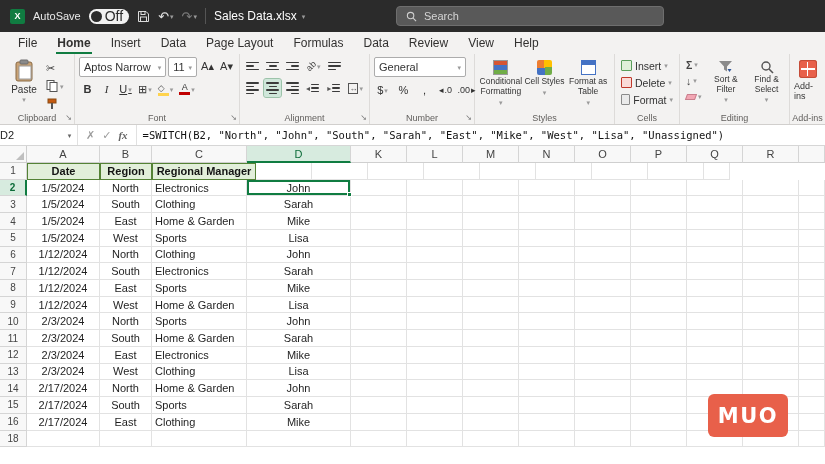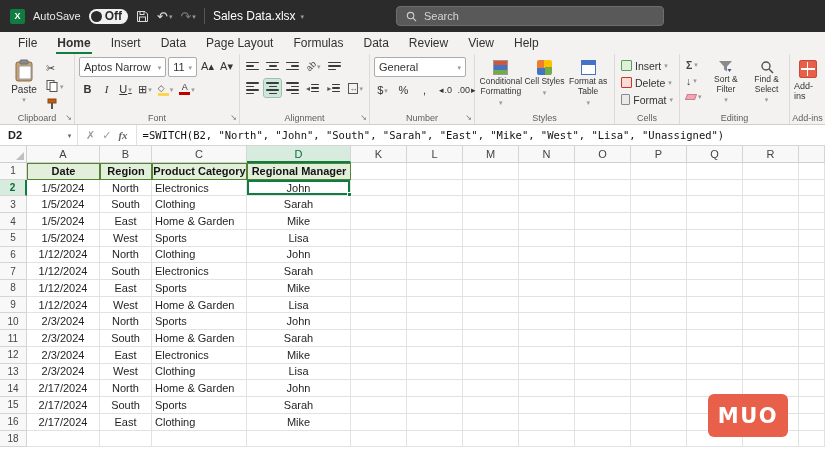--- a/index.html
+++ b/index.html
@@ -16,21 +16,21 @@
   *{box-sizing:border-box;margin:0;padding:0;}
   html,body{width:825px;height:464px;overflow:hidden;}
   body{font-family:"Liberation Sans",sans-serif;background:#fff;}
   .app{position:relative;width:825px;height:464px;overflow:hidden;}
 
   
   .titlebar{height:32px;background:var(--titlebar);display:flex;align-items:center;gap:8px;padding:0 10px;color:#e8e8e8;font-size:11px;position:relative;}
   .app-icon{width:15px;height:15px;background:var(--accent);border-radius:2px;color:#fff;font-size:9px;font-weight:bold;display:flex;align-items:center;justify-content:center;}
   .toggle{display:flex;align-items:center;gap:3px;background:#f1f1f1;border-radius:8px;height:15px;padding:0 6px 0 2px;color:#2b2b2b;}
   .knob{width:11px;height:11px;border-radius:50%;background:#2b2b2b;display:inline-block;}
-  .t-label{font-size:12px;font-weight:bold;color:#2b2b2b;}
+  .t-label{font-size:14px;font-weight:normal;color:#2b2b2b;}
   .tb-icon{color:#e0e0e0;font-size:13px;display:flex;align-items:center;gap:1px;}
   .tb-icon.disabled{color:#7d7d7d;}
   .chev{font-size:7px;color:#9a9a9a;line-height:1;}
   .tb-sep{width:1px;height:16px;background:#555;}
   .doc-title{font-size:12px;color:#fff;display:flex;align-items:center;gap:5px;}
   .searchbox{position:absolute;left:396px;top:6px;width:268px;height:20px;background:#595959;border:1px solid #6e6e6e;border-radius:4px;display:flex;align-items:center;gap:7px;padding:0 9px;color:#d5d5d5;font-size:11px;}
 
   
   .menubar{height:22px;background:var(--chrome);display:flex;align-items:stretch;padding-left:8px;font-size:12px;color:#323130;}
   .menu-item{padding:0 10px;display:flex;align-items:center;position:relative;cursor:default;}
@@ -71,21 +71,21 @@
   .ed-btn{display:flex;flex-direction:column;align-items:center;width:40px;font-size:8.5px;line-height:1.15;gap:1px;color:#333;padding-top:3px;text-align:center;}
   .addins-btn{display:flex;flex-direction:column;align-items:center;gap:3px;font-size:9px;color:#333;padding-top:3px;width:100%;}
   .addins-icon{width:18px;height:18px;border-radius:3px;background:var(--watermark);box-shadow:inset 0 0 0 1px #c44c38;position:relative;}
   .addins-icon::after{content:"";position:absolute;left:8px;top:2px;bottom:2px;width:1.5px;background:#fff;}
   .addins-icon::before{content:"";position:absolute;top:8px;left:2px;right:2px;height:1.5px;background:#fff;}
   .g-clipboard{width:75px}.g-font{width:165px}.g-align{width:130px}.g-number{width:105px}
   .g-styles{width:140px}.g-cells{width:65px}.g-editing{width:110px}.g-addins{width:35px;border-right:none}
 
   
   .formulabar{height:21px;background:#fff;border-bottom:1px solid #D6D6D6;display:flex;align-items:stretch;font-size:11px;}
-  .namebox{width:62px;display:flex;align-items:center;padding-left:8px;color:#222;font-weight:bold;}
+  .namebox{width:62px;display:flex;align-items:center;padding-left:0;color:#222;}
   .nb-chev{width:16px;display:flex;align-items:center;justify-content:center;border-right:1px solid #E1E1E1;}
   .fb-icons{display:flex;align-items:center;gap:7px;padding:0 8px;border-right:1px solid #E1E1E1;color:#9a9a9a;}
   .fb-fx{font-family:"Liberation Serif",serif;font-style:italic;font-weight:bold;color:#666;}
   .formula-text{flex:1;display:flex;align-items:center;padding-left:6px;font-family:"DejaVu Sans Mono",monospace;font-size:10.5px;color:#111;white-space:nowrap;overflow:hidden;}
 
   
   .grid{position:absolute;top:146px;left:0;right:0;bottom:0;background:#fff;overflow:hidden;}
   .col-headers{display:flex;height:17px;}
   .corner{flex:0 0 27px;width:27px;background:var(--hdr-bg);border-right:1px solid #CFCFCF;border-bottom:1px solid #CFCFCF;position:relative;}
   .corner::after{content:"";position:absolute;right:2px;bottom:2px;border-style:solid;border-width:0 0 8px 8px;border-color:transparent transparent #BFBFBF transparent;}
@@ -469,21 +469,20 @@
         <div class="col-h" style="width: 56px; flex-basis: 56px;">P</div>
         <div class="col-h" style="width: 56px; flex-basis: 56px;">Q</div>
         <div class="col-h" style="width: 56px; flex-basis: 56px;">R</div>
         <div class="col-h" style="width: 26px; flex-basis: 26px;"></div>
       </div>
     <div>
         <div class="grid-row">
           <div class="row-h">1</div>
           <div class="cell th" style="width: 73px; flex-basis: 73px;">Date</div>
           <div class="cell th" style="width: 52px; flex-basis: 52px;">Region</div>
-          <div class="cell th" style="width: 95px; flex-basis: 95px;">Product Category</div>
           <div class="cell th" style="width: 104px; flex-basis: 104px;">Regional Manager</div>
           <div class="cell" style="width: 56px; flex-basis: 56px;"></div>
           <div class="cell" style="width: 56px; flex-basis: 56px;"></div>
           <div class="cell" style="width: 56px; flex-basis: 56px;"></div>
           <div class="cell" style="width: 56px; flex-basis: 56px;"></div>
           <div class="cell" style="width: 56px; flex-basis: 56px;"></div>
           <div class="cell" style="width: 56px; flex-basis: 56px;"></div>
           <div class="cell" style="width: 56px; flex-basis: 56px;"></div>
           <div class="cell" style="width: 56px; flex-basis: 56px;"></div>
           <div class="cell" style="width: 26px; flex-basis: 26px;"></div>

